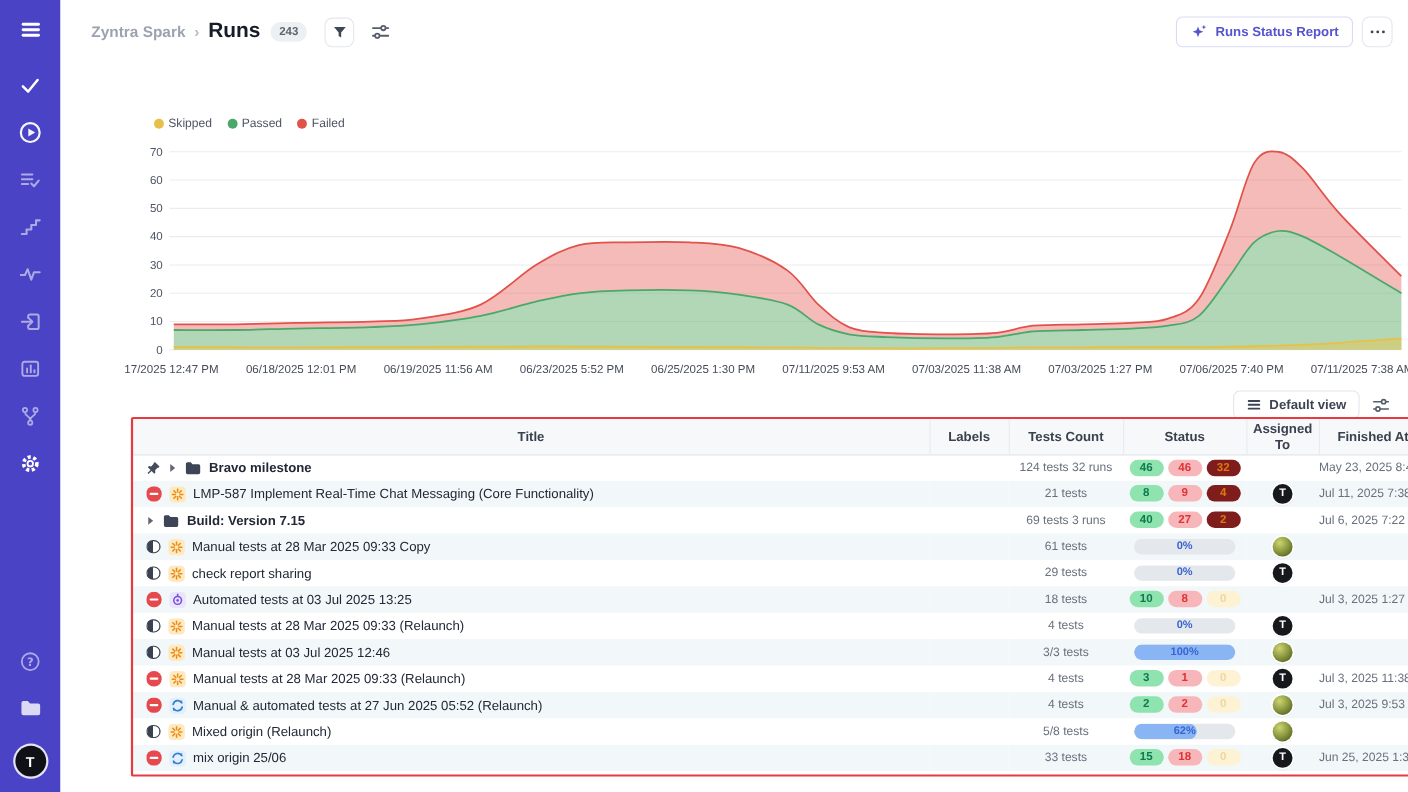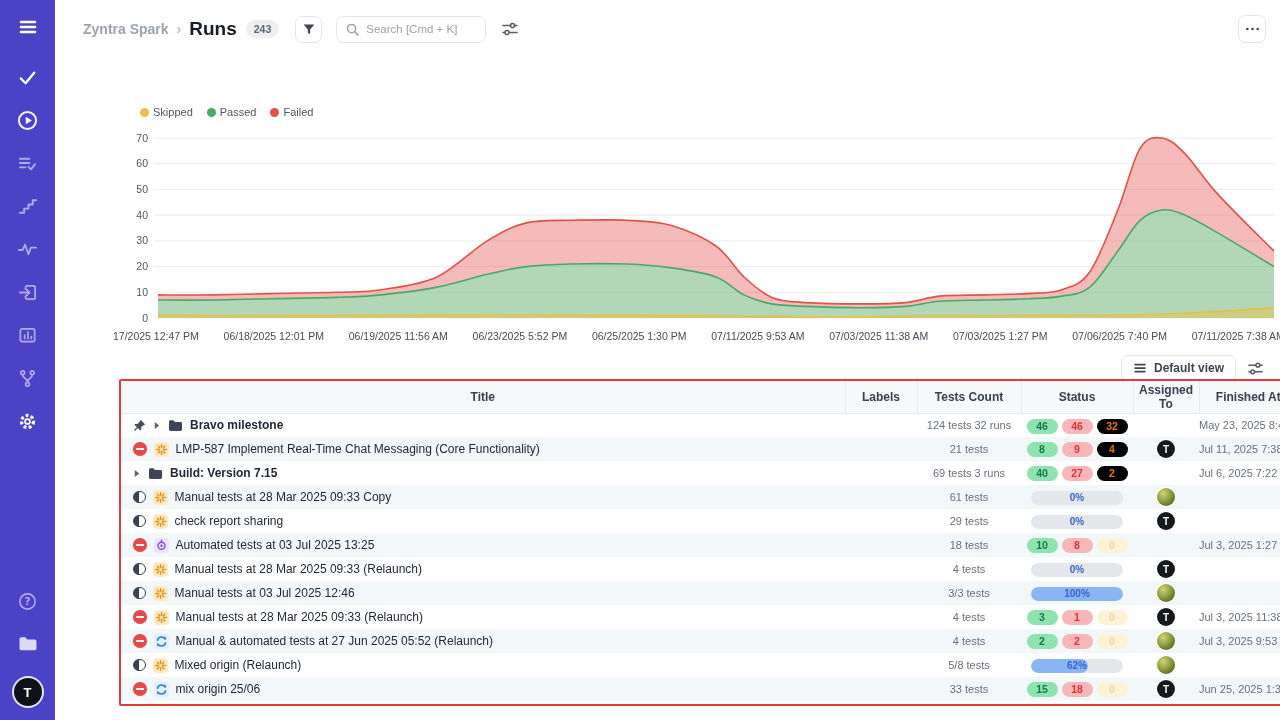--- a/index.html
+++ b/index.html
@@ -66,21 +66,21 @@
   .cell-title { padding-left:12px; }
   .title-flex { display:flex; align-items:center; gap:7px; overflow:hidden; }
   .run-title { font-size:12px; color:#222836; font-weight:500; white-space:nowrap; }
   .run-title.folder { font-weight:700; }
   .cell-tests { text-align:center; font-size:11px; color:#69707d; }
   .cell-status { text-align:center; }
   .badges { display:inline-flex; gap:4px; vertical-align:middle; }
   .badge { min-width:31px; height:15px; border-radius:8px; font-size:10.5px; font-weight:700; line-height:15px; text-align:center; padding:0 4px; }
   .b-pass { background:#8fe3ae; color:#0e7a4e; }
   .b-fail { background:#f7b7ba; color:#dd3434; }
-  .b-skip { background:#000000; color:#e0770b; }
+  .b-skip { background:#7f1d1d; color:#e0770b; }
   .b-zero { background:#fdf3d4; color:#edd79e; }
   .progress { position:relative; display:inline-block; width:92px; height:14px; border-radius:7px; background:#e4e7eb; overflow:hidden; vertical-align:middle; }
   .progress-fill { position:absolute; left:0; top:0; bottom:0; background:#8ab5f4; border-radius:7px; }
   .progress-label { position:absolute; inset:0; font-size:10px; font-weight:700; color:#3764cf; line-height:14px; text-align:center; }
   .cell-assigned { text-align:center; }
   .avatar { display:inline-flex; width:18px; height:18px; border-radius:50%; align-items:center; justify-content:center; vertical-align:middle; }
   .av-t { background:#17181c; color:#fff; font-size:10px; font-weight:800; box-shadow:0 0 0 1.5px #fff, 0 1px 2px rgba(0,0,0,.25); }
   .av-photo { background:radial-gradient(circle at 35% 30%, #cfd470 0%, #8a9840 48%, #3f4d17 100%); box-shadow:0 0 0 1.5px #fff, 0 1px 2px rgba(0,0,0,.25); }
   .cell-finished { text-align:right; padding-right:12px; font-size:11px; color:#69707d; white-space:nowrap; }
 
@@ -195,40 +195,40 @@
     <span class="bc-sep">›</span>
     <span class="bc-page">Runs</span>
     <span class="bc-count">243</span>
     <button class="icon-btn filter-btn">
       <span class="mini">
         <svg width="16" height="16" viewBox="0 0 18 18">
             <path d="M3 4h12l-4.7 5.6v5.2l-2.6-1.7V9.6z" fill="#3f4655"></path>
           </svg>
       </span>
     </button>
-    <div class="search-box">
-      <span class="mini">
-        <svg width="15" height="15" viewBox="0 0 16 16">
-            <circle cx="7" cy="7" r="4.4" stroke="#9aa2ae" stroke-width="1.6" fill="none"></circle>
-            <path d="M10.4 10.4L14 14" stroke="#9aa2ae" stroke-width="1.6" stroke-linecap="round"></path>
-          </svg>
-      </span>
-      <input type="text" placeholder="Search [Cmd + K]" style="">
-    </div>
     <button class="hdr-sliders">
       <svg width="18" height="18" viewBox="0 0 18 18">
           <g stroke="#565e6c" stroke-width="1.6" fill="none" stroke-linecap="round">
             <path d="M2 5.5h14"></path>
             <path d="M2 12.5h14"></path>
             <circle cx="11.5" cy="5.5" r="2" fill="#fff"></circle>
             <circle cx="6" cy="12.5" r="2" fill="#fff"></circle>
           </g>
         </svg>
     </button>
     <div class="hdr-right">
+      <button class="btn-report">
+        <span class="mini">
+          <svg width="16" height="16" viewBox="0 0 18 18">
+              <path d="M8 3.4l1.5 4 4 1.5-4 1.5-1.5 4-1.5-4-4-1.5 4-1.5z" fill="#5653cf"></path>
+              <path d="M14 1.6l.7 1.8 1.8.7-1.8.7-.7 1.8-.7-1.8-1.8-.7 1.8-.7z" fill="#5653cf"></path>
+            </svg>
+        </span>
+        <span>Runs Status Report</span>
+      </button>
       <button class="icon-btn btn-more">
         <span class="mini">
           <svg width="15" height="6" viewBox="0 0 16 6">
               <circle cx="2.5" cy="3" r="1.4" fill="#3f4655"></circle>
               <circle cx="8" cy="3" r="1.4" fill="#3f4655"></circle>
               <circle cx="13.5" cy="3" r="1.4" fill="#3f4655"></circle>
             </svg>
         </span>
       </button>
     </div>

